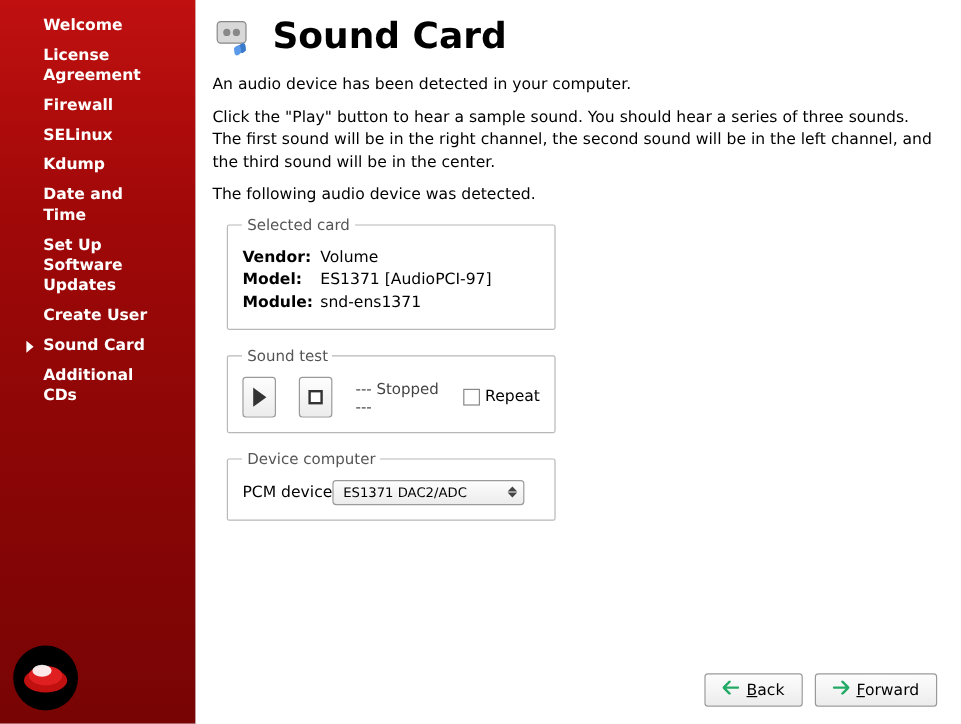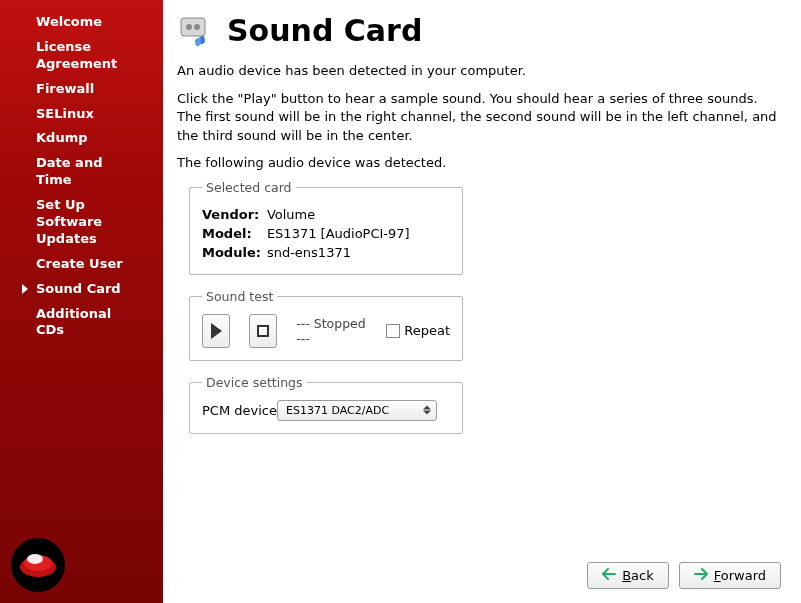--- a/index.html
+++ b/index.html
@@ -292,21 +292,21 @@
       <span class="status-text">--- Stopped ---</span>
       <label class="checkbox-wrap">
         <span class="checkbox-box"></span>
         <span>Repeat</span>
       </label>
     </div>
   </fieldset>
 
 
   <fieldset>
-    <legend>Device settings</legend>
+    <legend>Device computer</legend>
     <div class="device-row">
       <span>PCM device</span>
       <div class="combo">
         <span>ES1371 DAC2/ADC</span>
         <span class="combo-arrows">
           <span class="up"></span>
             <span class="down"></span>
         </span>
       </div>
     </div>

